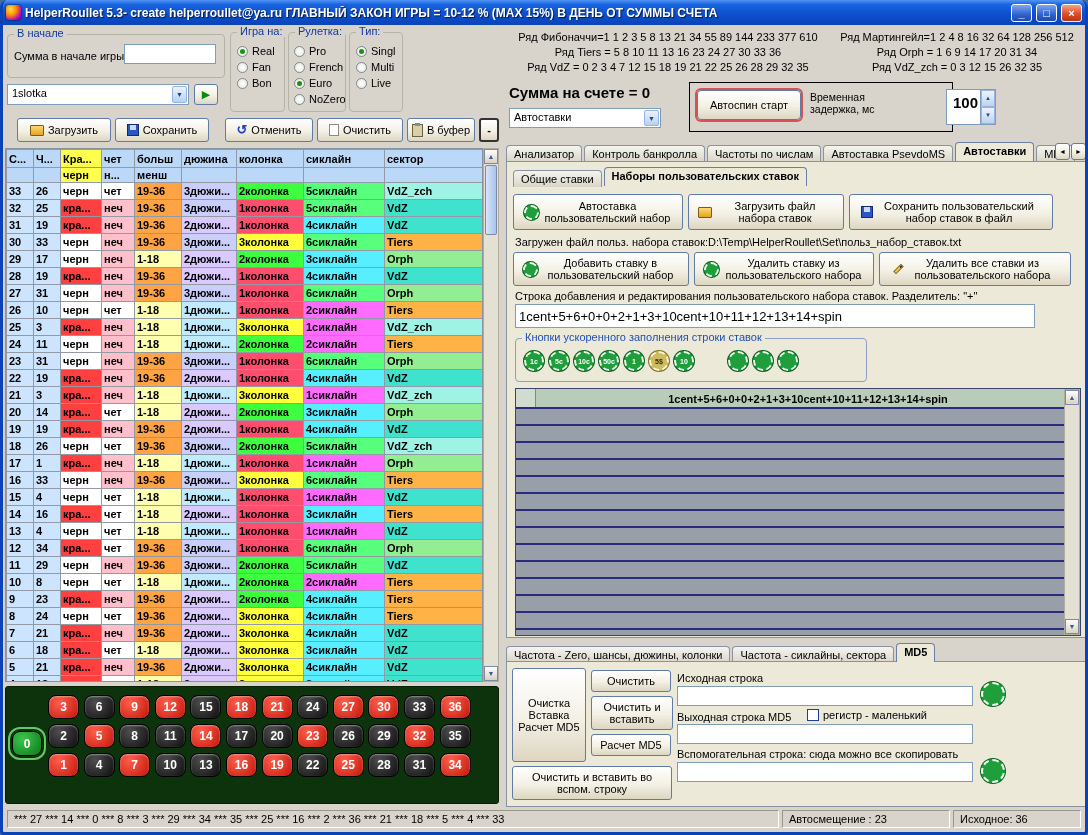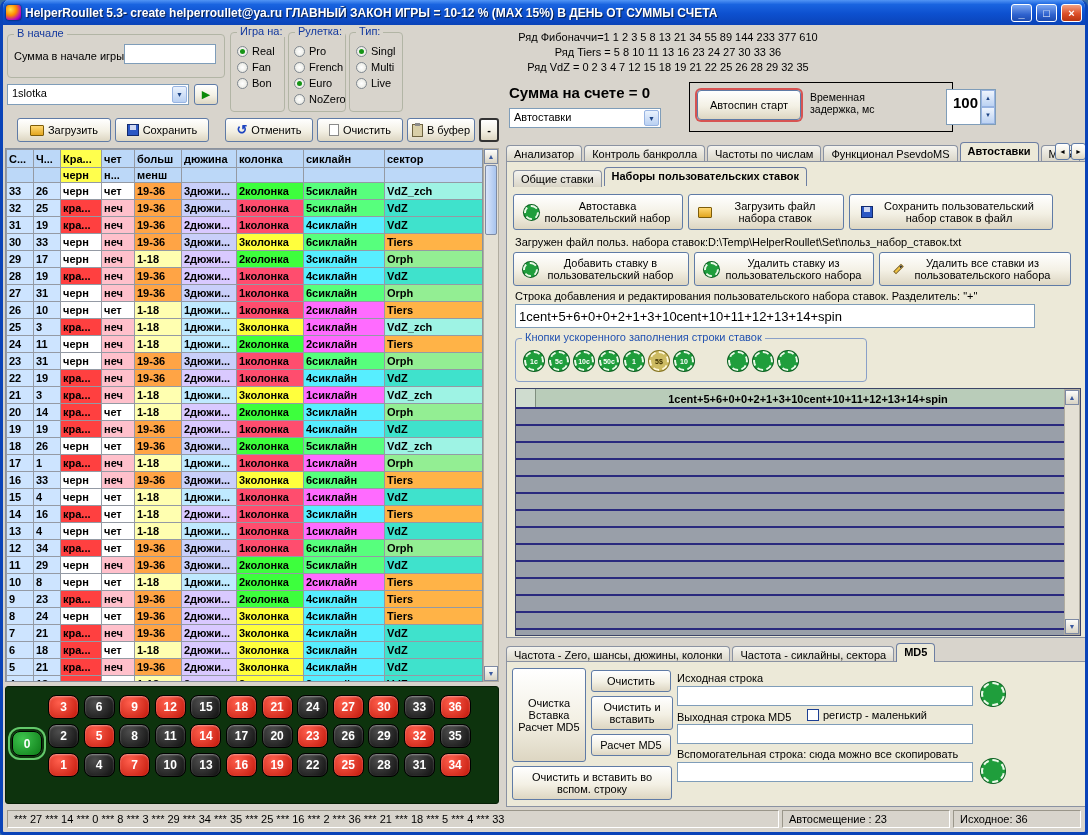--- a/index.html
+++ b/index.html
@@ -598,20 +598,25 @@
         <div class="bchip bblack" style="left: 356px; top: 58px;">31</div>
         <div class="bchip bred" style="left: 391.6px; top: 58px;">34</div>
       </div>
   </div>
 
   <div class="series" style="left:506px;top:30px;width:318px;">
     <div>Ряд Фибоначчи=1 1 2 3 5 8 13 21 34 55 89 144 233 377 610</div>
     <div>Ряд Tiers = 5 8 10 11 13 16 23 24 27 30 33 36</div>
     <div>Ряд VdZ = 0 2 3 4 7 12 15 18 19 21 22 25 26 28 29 32 35</div>
   </div>
+  <div class="series" style="left:826px;top:30px;width:256px;">
+    <div>Ряд Мартингейл=1 2 4 8 16 32 64 128 256 512</div>
+    <div>Ряд Orph = 1 6 9 14 17 20 31 34</div>
+    <div>Ряд VdZ_zch = 0 3 12 15 26 32 35</div>
+  </div>
 
   <div class="balance" style="left:506px;top:84px;">Сумма на счете = 0</div>
   <div class="combo" style="left:506px;top:108px;width:152px;height:20px;">
     <span>Автоставки</span>
     <span class="arr">▼</span>
   </div>
 
   <div class="cluster" style="left:686px;top:82px;width:264px;height:50px;">
     <div class="xbtn autospin">
       <span>Автоспин старт</span>
@@ -623,21 +628,21 @@
         <div>▲</div>
         <div>▼</div>
       </div>
     </div>
   </div>
 
   <div class="tabsrow" id="main-tabs" style="left:503px;top:141px;width:548px;">
       <div class="tab">Анализатор</div>
       <div class="tab">Контроль банкролла</div>
       <div class="tab">Частоты по числам</div>
-      <div class="tab">Функционал PsevdoMS</div>
+      <div class="tab">Автоставка PsevdoMS</div>
       <div class="tab selected">Автоставки</div>
       <div class="tab">MD5</div>
     </div>
   <div class="xbtn" style="left:1052px;top:143px;width:15px;height:17px;padding:0;">
     <span style="font-size:7px;">◄</span>
   </div>
   <div class="xbtn" style="left:1068px;top:143px;width:15px;height:17px;padding:0;">
     <span style="font-size:7px;">►</span>
   </div>
 

